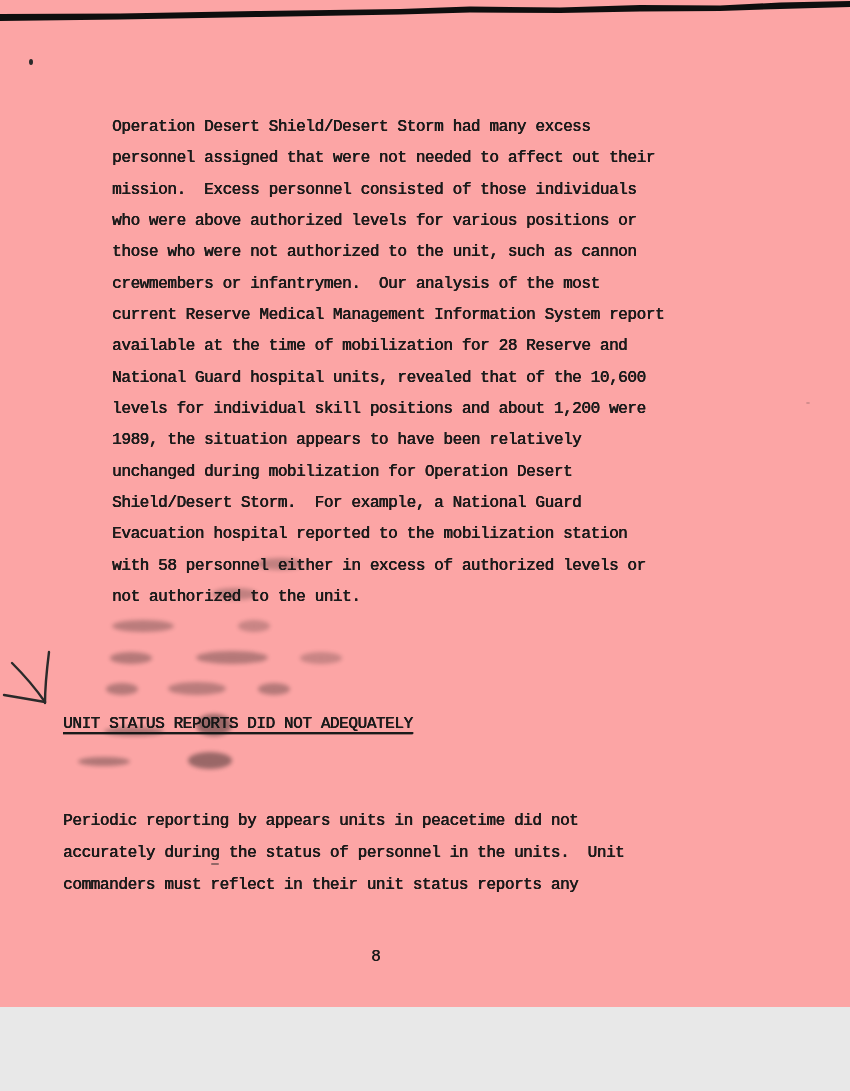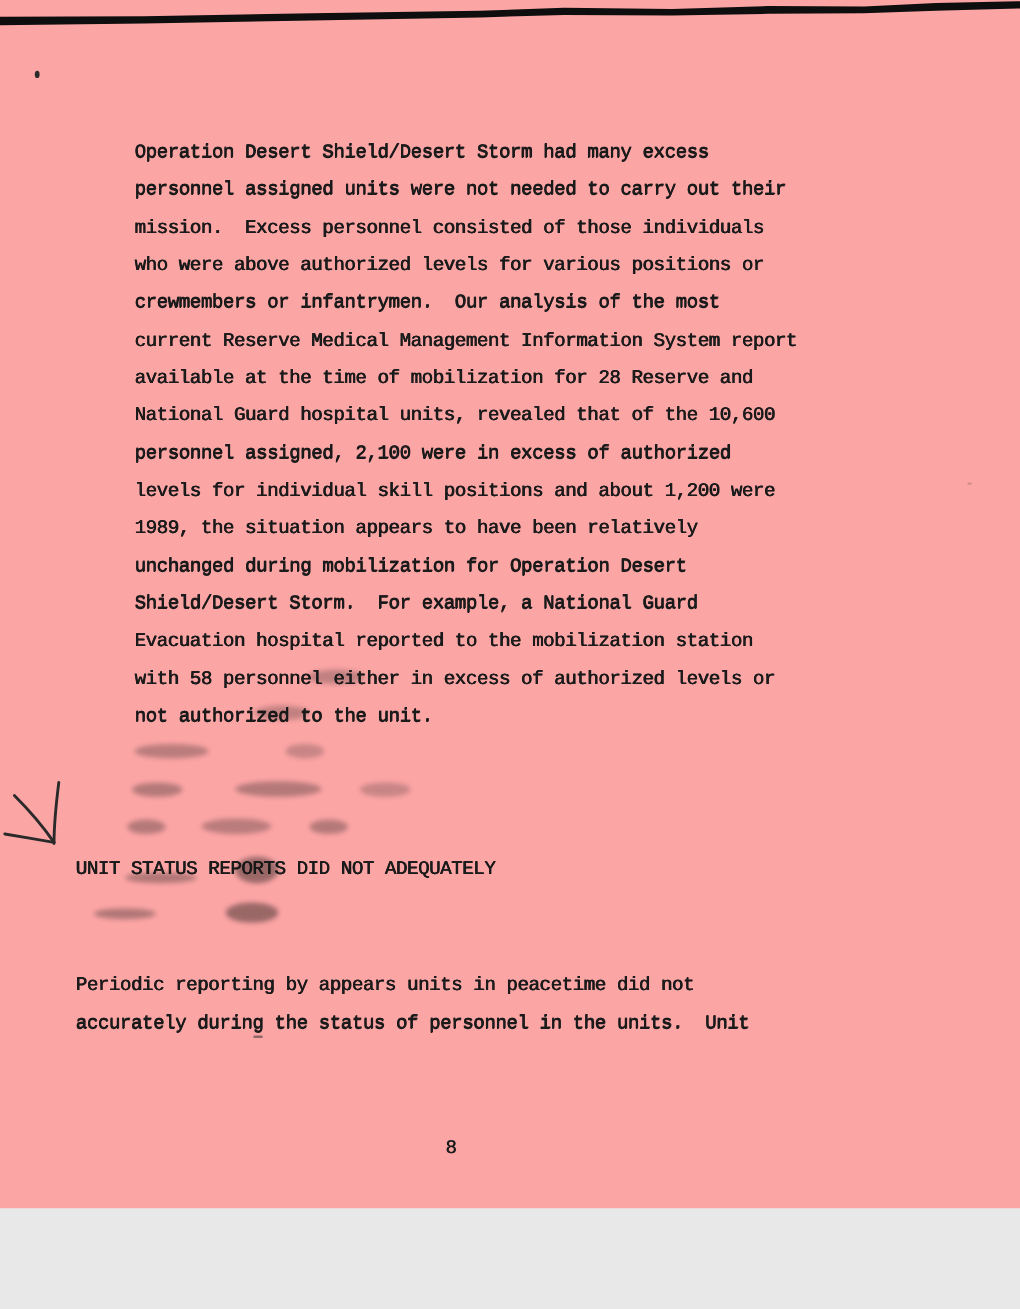--- a/index.html
+++ b/index.html
@@ -8,21 +8,21 @@
     font-family:"Liberation Mono","DejaVu Sans Mono",monospace;
     color:#1b1b1b;overflow:hidden;
   }
   .typeline{
     white-space:pre;font-size:16px;letter-spacing:-0.4px;
     text-shadow:0.5px 0 currentColor, 0 0.4px currentColor;
   }
   .para1{position:absolute;left:112px;top:112px;line-height:31.35px;}
   .heading{position:absolute;left:63px;top:708px;line-height:33px;}
   .heading .typeline span{
-    text-underline-offset:4px;text-decoration-thickness:1.7px;
+    text-decoration:underline;text-underline-offset:4px;text-decoration-thickness:1.7px;
   }
   .para2{position:absolute;left:63px;top:805px;line-height:32px;}
   .pagenum{position:absolute;left:371px;top:948px;font-size:16px;
     text-shadow:0.5px 0 currentColor;}
   .scanline{position:absolute;left:0;top:0;}
   .checkmark{position:absolute;left:0;top:645px;}
   .speck{position:absolute;background:#2a2a2a;border-radius:50%;}
   .smudge{position:absolute;background:#141414;border-radius:50%;filter:blur(2px);}
 </style>
 </head>
@@ -37,28 +37,28 @@
   </svg>
 
   <div class="speck" style="left:29px;top:59px;width:4px;height:6px;"></div>
   <div class="speck" style="left:40px;top:1027px;width:3px;height:3px;opacity:.35;"></div>
   <div class="speck" style="left:535px;top:1051px;width:3px;height:4px;opacity:.8;"></div>
   <div class="speck" style="left:806px;top:402px;width:4px;height:2px;opacity:.2;"></div>
   <div class="speck" style="left:211px;top:863px;width:8px;height:2px;opacity:.5;border-radius:1px;"></div>
 
   <div class="para1">
     <div class="typeline">Operation Desert Shield/Desert Storm had many excess</div>
-    <div class="typeline">personnel assigned units were not needed to carry out their</div>
+    <div class="typeline">personnel assigned that were not needed to affect out their</div>
     <div class="typeline">mission.  Excess personnel consisted of those individuals</div>
     <div class="typeline">who were above authorized levels for various positions or</div>
+    <div class="typeline">those who were not authorized to the unit, such as cannon</div>
     <div class="typeline">crewmembers or infantrymen.  Our analysis of the most</div>
     <div class="typeline">current Reserve Medical Management Information System report</div>
     <div class="typeline">available at the time of mobilization for 28 Reserve and</div>
     <div class="typeline">National Guard hospital units, revealed that of the 10,600</div>
-    <div class="typeline">personnel assigned, 2,100 were in excess of authorized</div>
     <div class="typeline">levels for individual skill positions and about 1,200 were</div>
     <div class="typeline">1989, the situation appears to have been relatively</div>
     <div class="typeline">unchanged during mobilization for Operation Desert</div>
     <div class="typeline">Shield/Desert Storm.  For example, a National Guard</div>
     <div class="typeline">Evacuation hospital reported to the mobilization station</div>
     <div class="typeline">with 58 personnel either in excess of authorized levels or</div>
     <div class="typeline">not authorized to the unit.</div>
   </div>
 
   <svg class="checkmark" width="62" height="68" viewBox="0 0 62 68" aria-hidden="true">
@@ -69,20 +69,21 @@
     </g>
   </svg>
 
   <div class="heading">
     <div class="typeline"><span>UNIT STATUS REPORTS DID NOT ADEQUATELY</span></div>
   </div>
 
   <div class="para2">
     <div class="typeline">Periodic reporting by appears units in peacetime did not</div>
     <div class="typeline">accurately during the status of personnel in the units.  Unit</div>
+    <div class="typeline">commanders must reflect in their unit status reports any</div>
   </div>
 
   <div class="pagenum">8</div>
 
   <div class="smudge" style="left:104px;top:727px;width:60px;height:9px;opacity:.32;"></div>
   <div class="smudge" style="left:196px;top:714px;width:36px;height:22px;opacity:.42;"></div>
   <div class="smudge" style="left:78px;top:757px;width:52px;height:9px;opacity:.32;"></div>
   <div class="smudge" style="left:188px;top:752px;width:44px;height:17px;opacity:.42;"></div>
   <div class="smudge" style="left:256px;top:558px;width:48px;height:12px;opacity:.25;"></div>
   <div class="smudge" style="left:212px;top:588px;width:46px;height:12px;opacity:.25;"></div>

